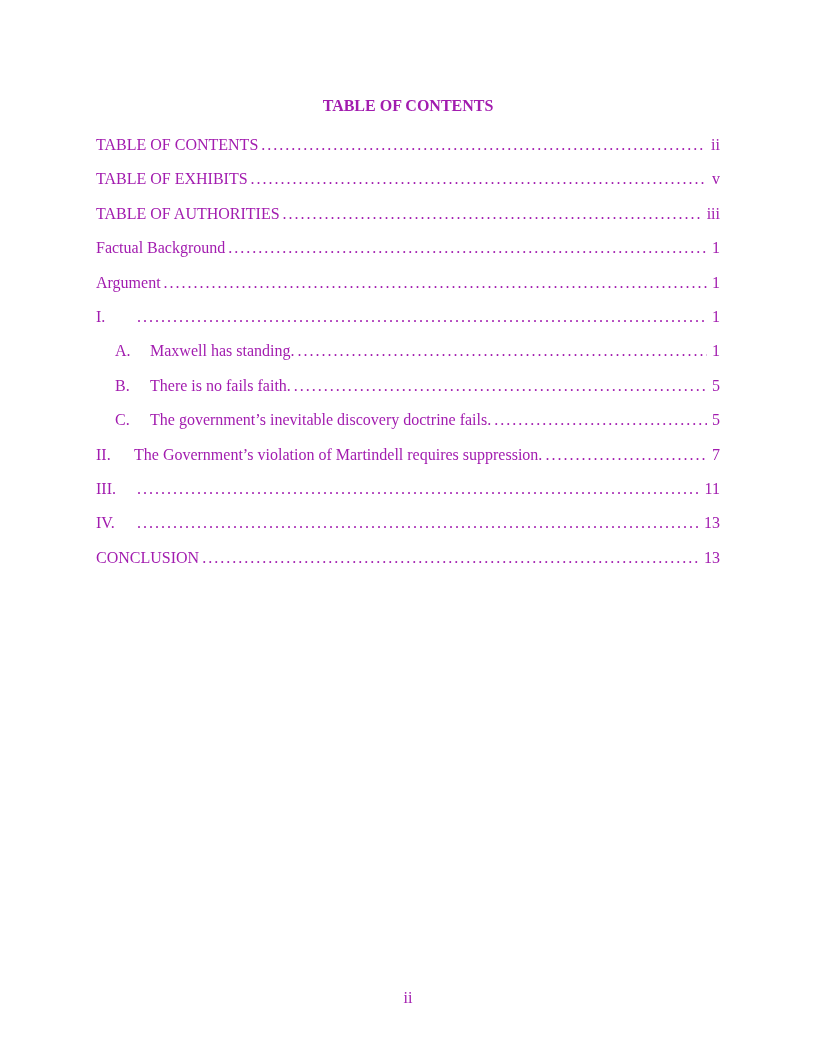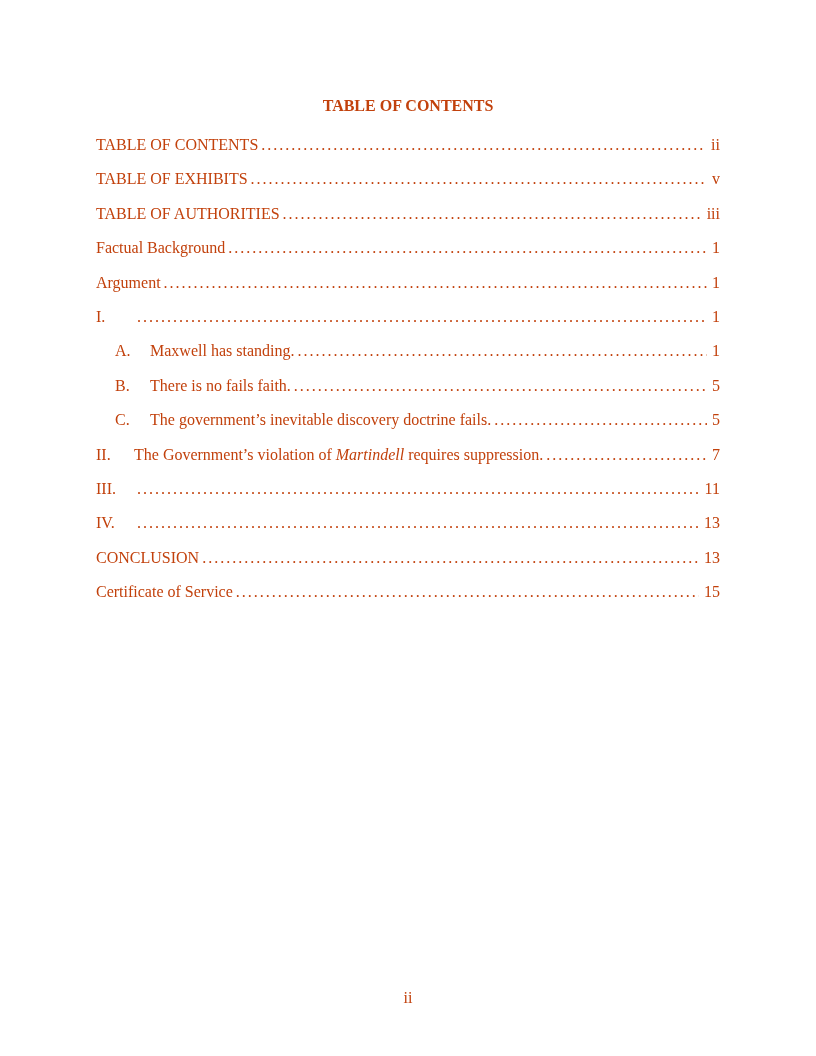--- a/index.html
+++ b/index.html
@@ -5,21 +5,21 @@
   html, body {
     margin: 0;
     padding: 0;
     background: #ffffff;
   }
   .page {
     position: relative;
     width: 816px;
     height: 1056px;
     background: #ffffff;
-    color: #c2410c;
+    color: #a21caf;
     font-family: "Liberation Serif", "DejaVu Serif", serif;
     font-size: 16px;
     overflow: hidden;
   }
   .content {
     position: absolute;
     left: 96px;
     right: 96px;
     top: 96px;
   }
@@ -53,21 +53,21 @@
   }
   .toc-leader::after {
     content: "...................................................................................................................................................................................................................";
     letter-spacing: 2px;
   }
   .toc-page {
     flex: none;
     padding-left: 5px;
     white-space: nowrap;
   }
-  .italic { font-style: italic; }
+  .italic { }
   .footer {
     position: absolute;
     left: 0;
     right: 0;
     top: 988px;
     text-align: center;
     line-height: 19px;
   }
 </style>
 </head>
@@ -139,21 +139,16 @@
         <div class="toc-row level-1">
           <span class="toc-label">IV.</span>
           <span class="toc-leader"></span>
           <span class="toc-page">13</span>
         </div>
         <div class="toc-row level-0">
           <span class="toc-text"><span>CONCLUSION</span></span>
           <span class="toc-leader"></span>
           <span class="toc-page">13</span>
         </div>
-        <div class="toc-row level-0">
-          <span class="toc-text"><span>Certificate of Service</span></span>
-          <span class="toc-leader"></span>
-          <span class="toc-page">15</span>
-        </div>
       </div>
   </div>
   <div class="footer">ii</div>
 </div>
 
 </body></html>

